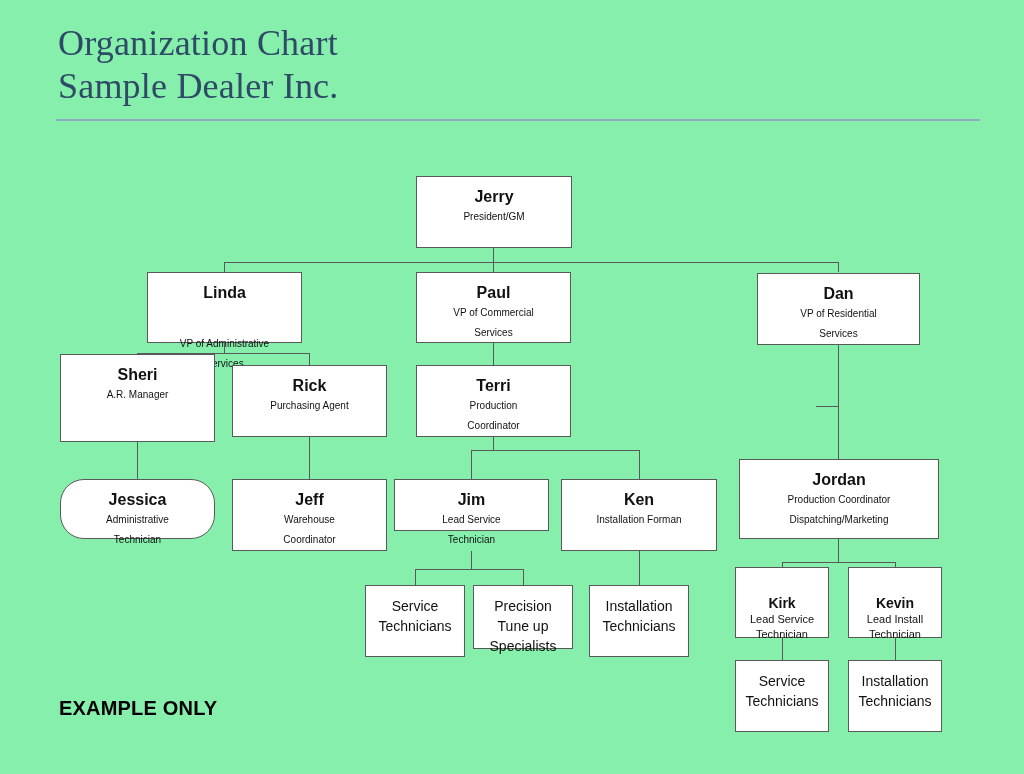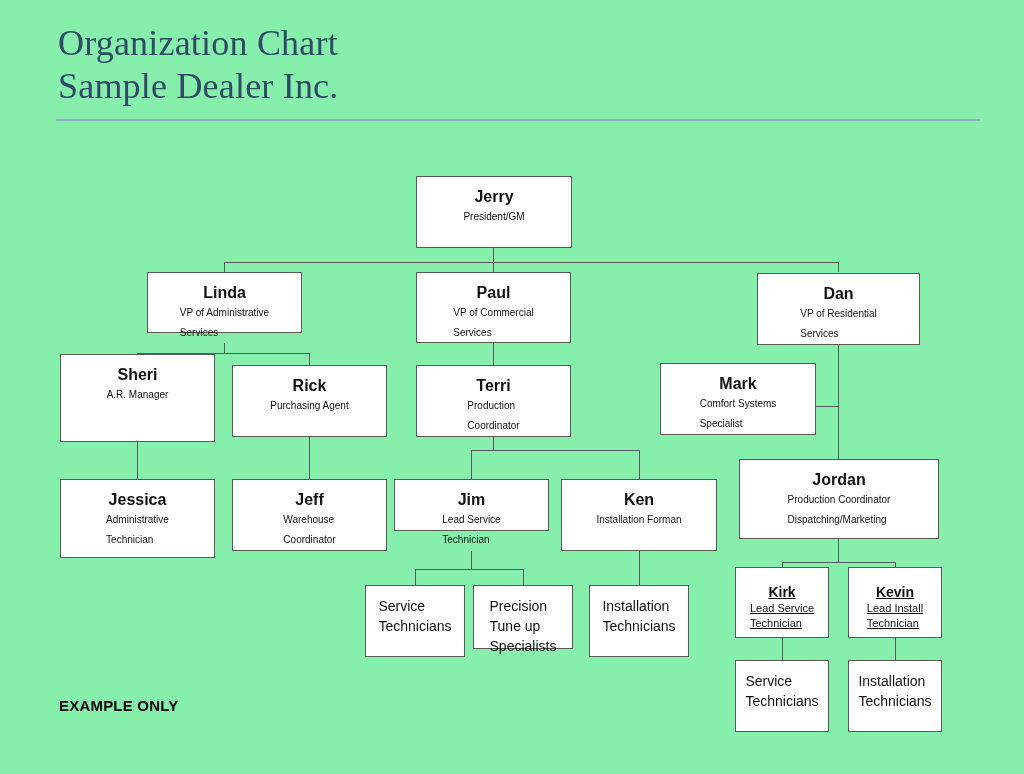--- a/index.html
+++ b/index.html
@@ -39,55 +39,55 @@
     width: 924px;
     height: 2px;
     background: #8fa9c4;
   }
 
   
   #example-only {
     position: absolute;
     left: 59px;
     top: 697px;
-    font-size: 15px;
+    font-size: 20px;
     font-weight: bold;
     color: #000000;
     letter-spacing: 0.2px;
     white-space: nowrap;
   }
 
   
   .node {
     position: absolute;
     box-sizing: border-box;
     border: 1px solid #595959;
     background: #ffffff;
     display: flex;
     flex-direction: column;
     align-items: center;
     justify-content: flex-start;
-    text-align: left;
+    text-align: center;
     padding-top: 9px;
     color: #111111;
   }
   .node .nm {
     font-size: 16px;
     font-weight: bold;
     line-height: 21px;
     white-space: pre;
   }
   .node .ttl {
     font-size: 10px;
     font-weight: normal;
     line-height: 20px;
     white-space: pre-line;
   }
   
-  .node.small { padding-top: 15px; text-decoration: underline; }
+  .node.small { padding-top: 26px; }
   .node.small .nm { font-size: 14px; line-height: 18px; }
   .node.small .ttl { font-size: 11px; line-height: 15px; }
 
   
   .node.leaf { padding-top: 10px; }
   .node.leaf .ttl { font-size: 14px; line-height: 20px; }
 
   
   .conn {
     position: absolute;
@@ -144,21 +144,21 @@
   <div class="conn v" style="left:895px; top:562px; height:5px;"></div>
 
   <div class="conn v" style="left:782px; top:638px; height:22px;"></div>
   <div class="conn v" style="left:895px; top:638px; height:22px;"></div>
 
   <div class="node" style="left:416px; top:176px; width:156px; height:72px;">
     <span class="nm">Jerry</span>
     <span class="ttl">President/GM</span>
   </div>
 
-  <div class="node" style="left:147px; top:272px; width:155px; height:61px;">
+  <div class="node" style="left:147px; top:272px; width:155px; height:71px;gap:31px;">
     <span class="nm">Linda</span>
     <span class="ttl">VP of Administrative
 Services</span>
   </div>
 
   <div class="node" style="left:416px; top:272px; width:155px; height:71px;">
     <span class="nm">Paul</span>
     <span class="ttl">VP of Commercial
 Services</span>
   </div>
@@ -178,27 +178,22 @@
     <span class="nm">Rick</span>
     <span class="ttl">Purchasing Agent</span>
   </div>
 
   <div class="node" style="left:416px; top:365px; width:155px; height:72px;">
     <span class="nm">Terri</span>
     <span class="ttl">Production
 Coordinator</span>
   </div>
 
-  <div class="node" style="left:660px; top:363px; width:156px; height:72px;">
-    <span class="nm">Mark</span>
-    <span class="ttl">Comfort Systems
-Specialist</span>
-  </div>
-
-  <div class="node" style="left:60px; top:479px; width:155px; height:79px;">
+
+  <div class="node" style="left:60px; top:479px; width:155px; height:60px;border-radius:24px;">
     <span class="nm">Jessica</span>
     <span class="ttl">Administrative
 Technician</span>
   </div>
 
   <div class="node" style="left:232px; top:479px; width:155px; height:72px;">
     <span class="nm">Jeff</span>
     <span class="ttl">Warehouse
 Coordinator</span>
   </div>

